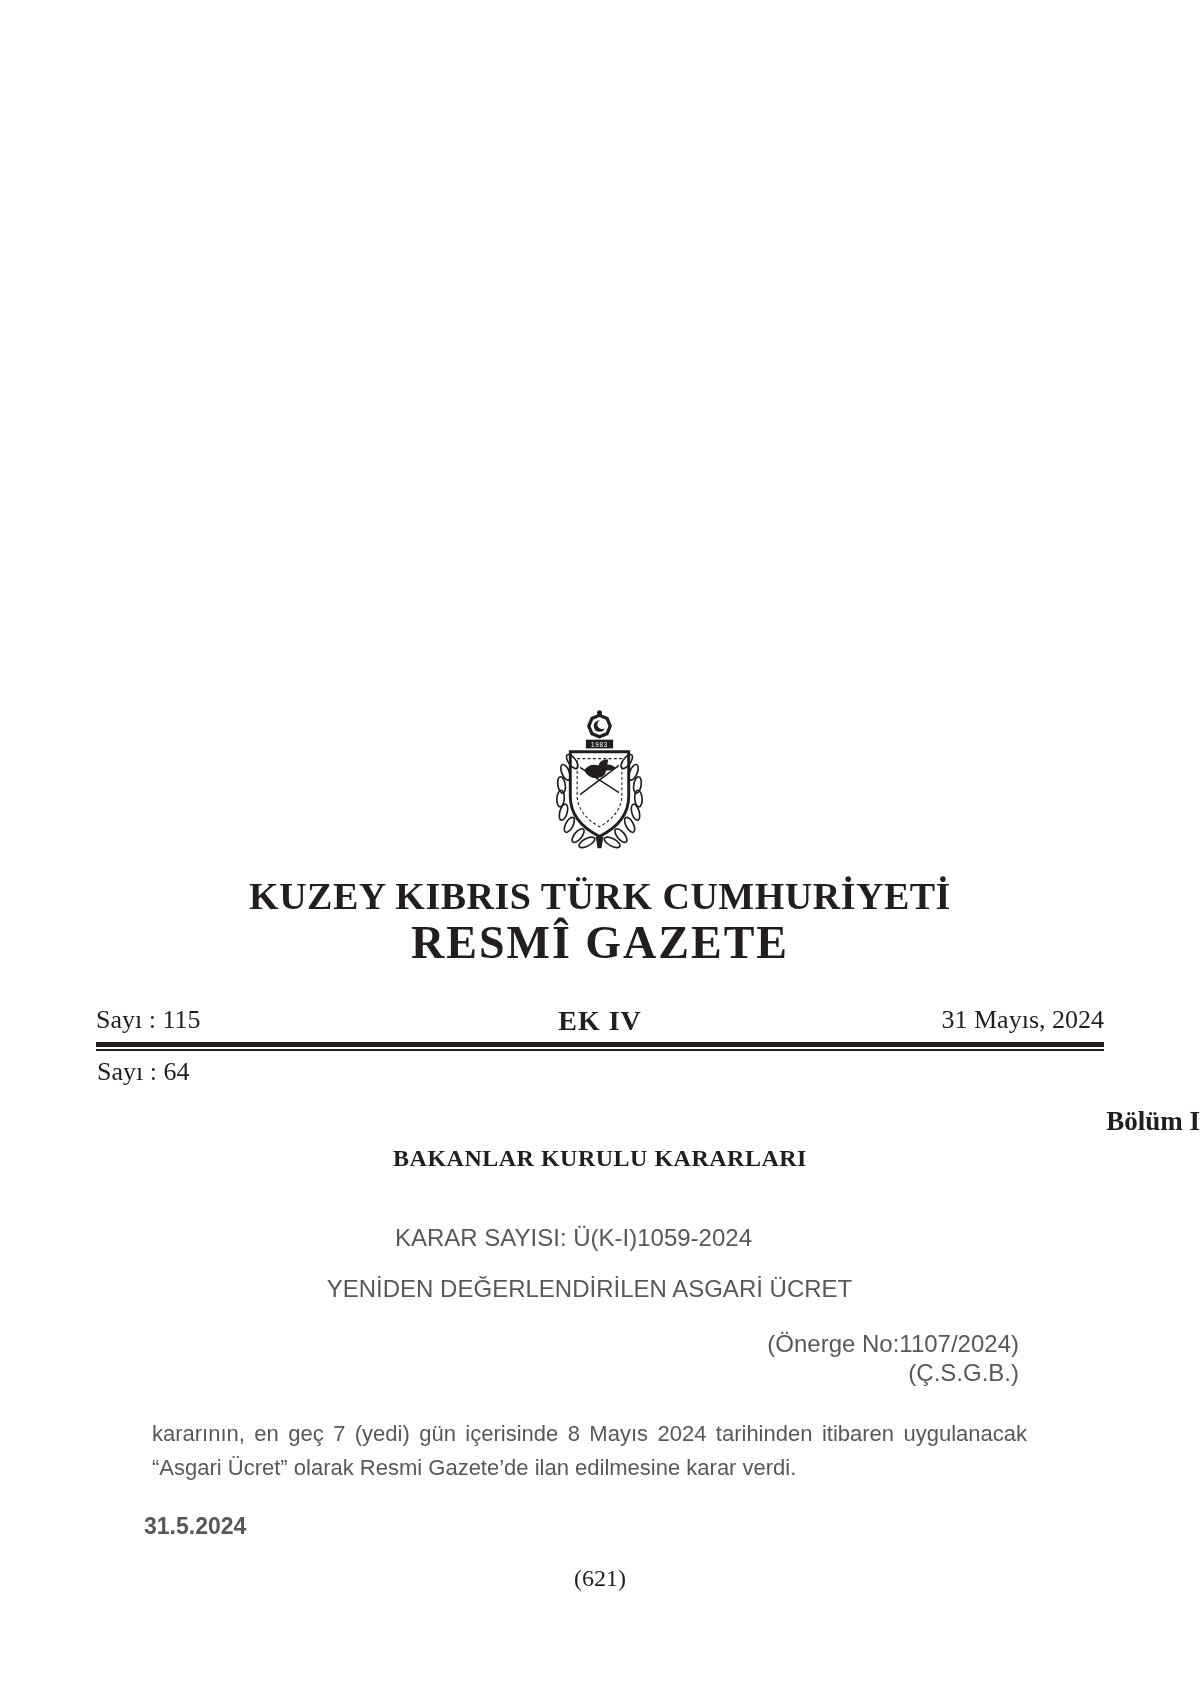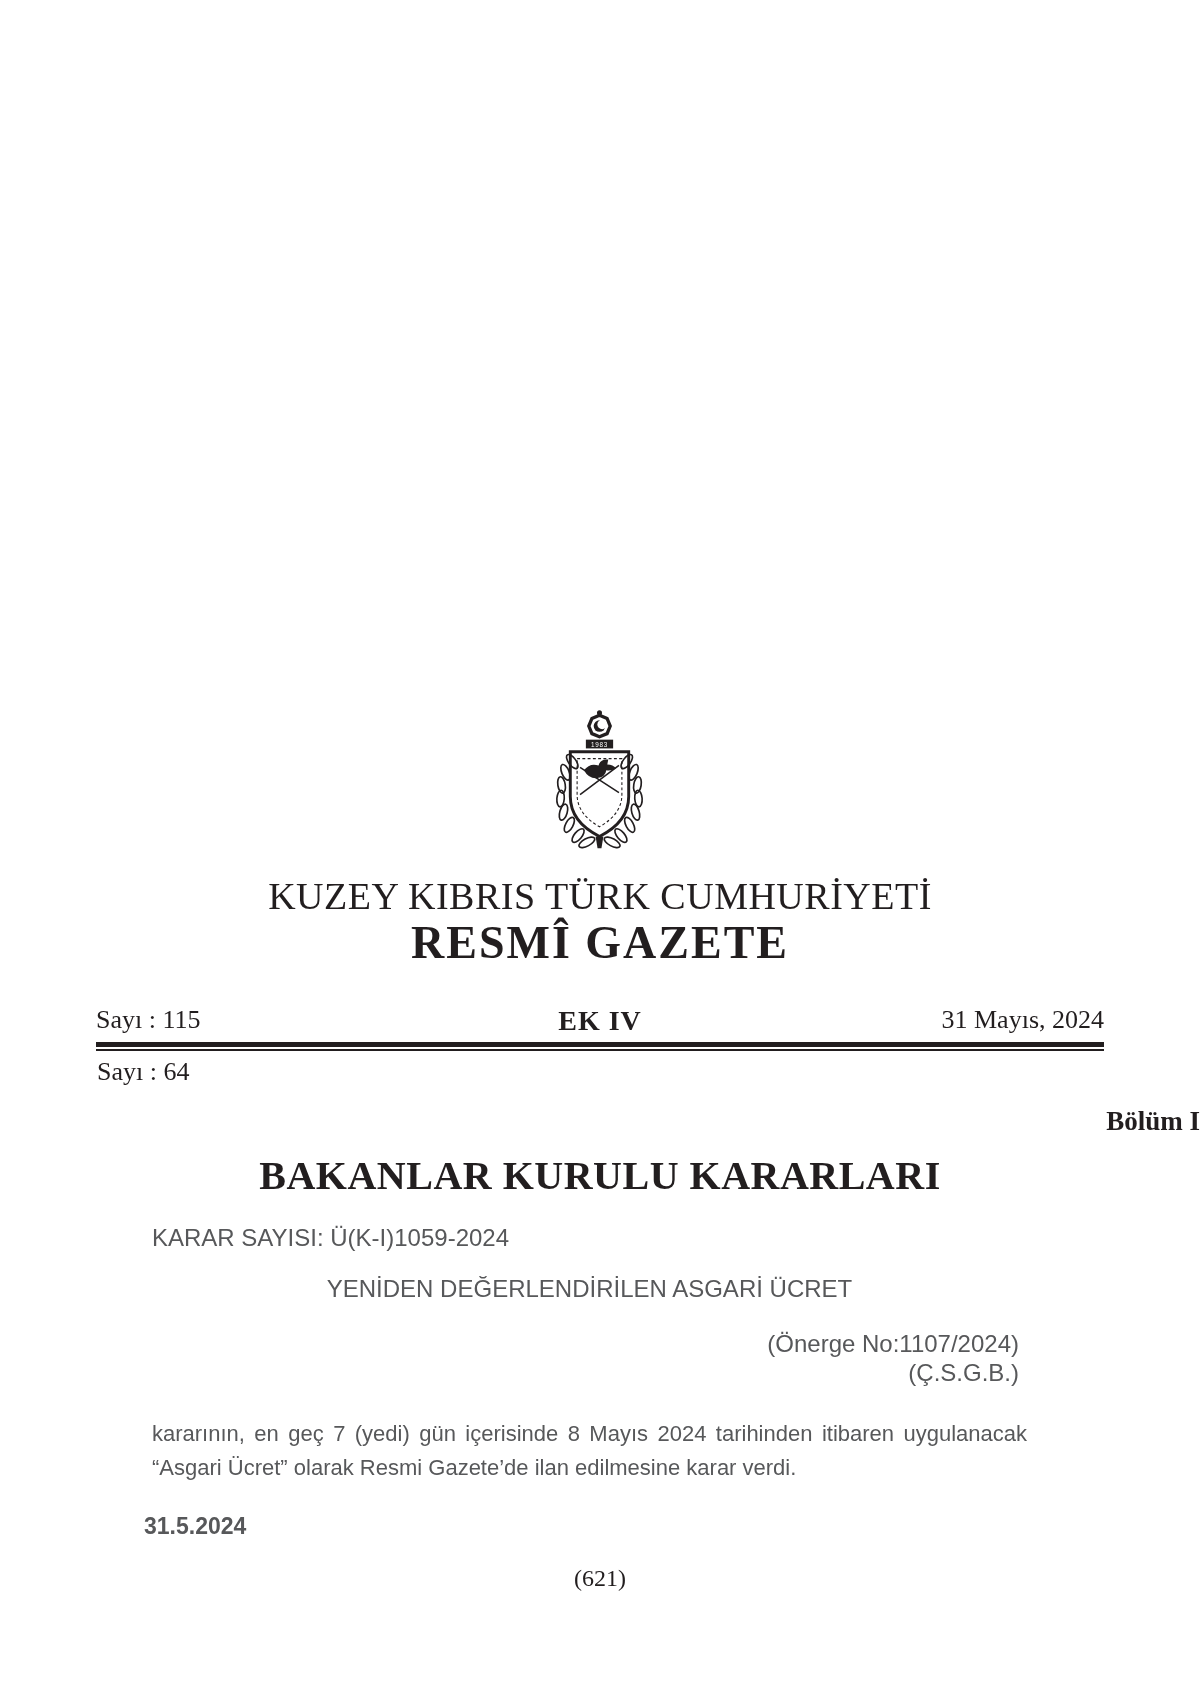--- a/index.html
+++ b/index.html
@@ -21,21 +21,21 @@
     height:146px;
   }
   
   .country-line{
     position:absolute;
     top:876px;
     left:0;
     width:100%;
     text-align:center;
     font-size:38px;
-    font-weight:400;
+    font-weight:700;
     line-height:1.1;
     letter-spacing:0.5px;
   }
   .gazette-line{
     position:absolute;
     top:918px;
     left:0;
     width:100%;
     text-align:center;
     font-size:46px;
@@ -88,36 +88,35 @@
     text-align:right;
     font-size:27px;
     font-weight:700;
   }
   .section-title{
     position:absolute;
     top:1145px;
     left:0;
     width:100%;
     text-align:center;
-    font-size:40px;
+    font-size:24px;
     font-weight:700;
     letter-spacing:0.5px;
-    margin-top:7px;
   }
   
   .scan{
     font-family:"Liberation Sans", sans-serif;
     color:#57585a;
   }
   .decision-number{
     position:absolute;
     top:1224px;
-    left:152px;
+    left:136px;
     width:875px;
-    text-align:left;
+    text-align:center;
     font-size:24px;
   }
   .decision-subject{
     position:absolute;
     top:1275px;
     left:152px;
     width:875px;
     text-align:center;
     font-size:24px;
   }

